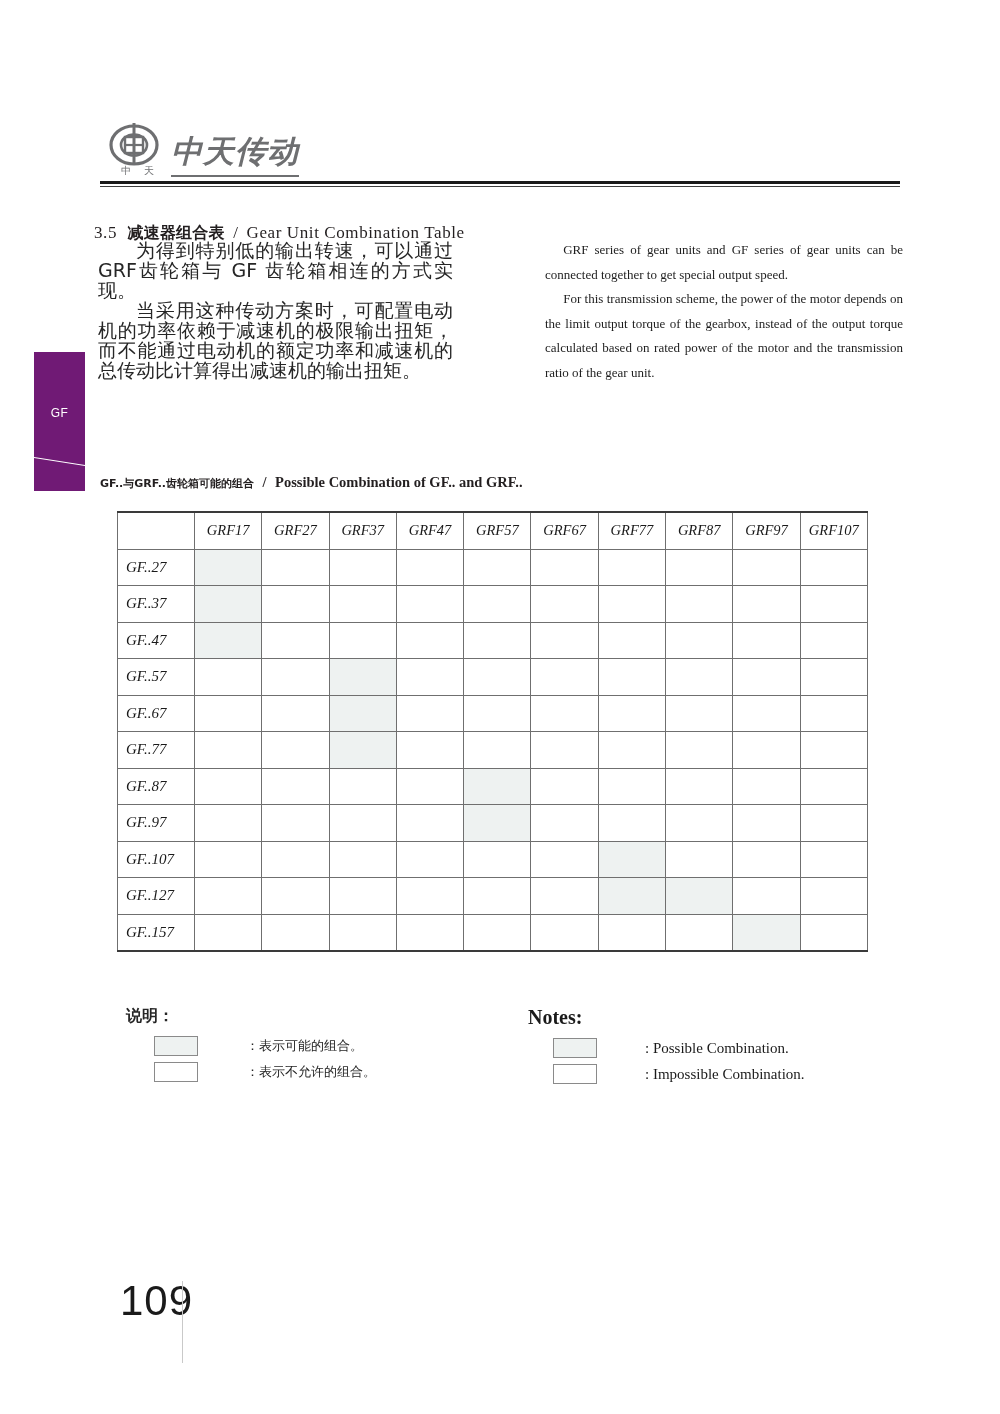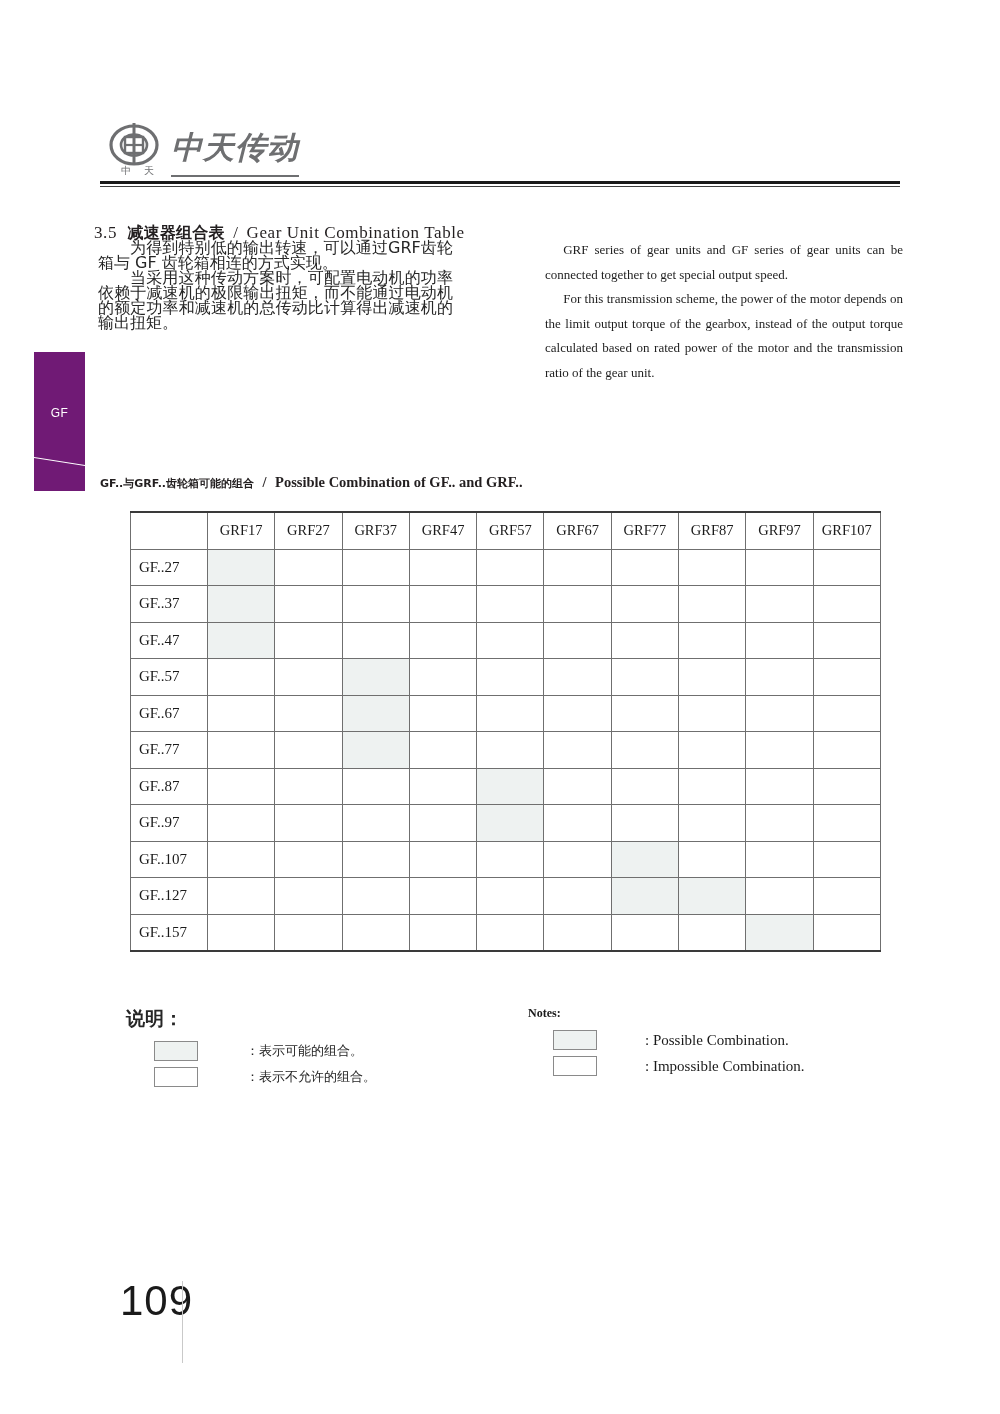--- a/index.html
+++ b/index.html
@@ -63,28 +63,28 @@
     display: flex;
     align-items: flex-end;
     gap: 6px;
   }
   .logo-mark {
     position: relative;
     width: 58px;
     height: 56px;
   }
   .logo-text {
-    font-family: Liberation Serif, serif;
+    font-family: Liberation Mono, monospace;
     font-style: italic;
     font-weight: bold;
     font-size: 31px;
     color: #6e6f71;
     letter-spacing: 1px;
     line-height: 1;
-    padding-bottom: 12px;
+    padding-bottom: 6px;
     border-bottom: 2px solid #6e6f71;
   }
   .rule-thick {
     position: absolute;
     left: 100px;
     top: 181px;
     width: 800px;
     height: 3px;
     background: #1a1a1a;
   }
@@ -122,22 +122,22 @@
     letter-spacing: 0.6px;
   }
 
   
   .col-cn {
     position: absolute;
     left: 98px;
     top: 240px;
     width: 355px;
     font-family: "DejaVu Sans", sans-serif;
-    font-size: 16px;
-    line-height: 15px;
+    font-size: 19px;
+    line-height: 20px;
     color: #262626;
     text-align: justify;
   }
   .col-cn p { margin: 0; text-indent: 2em; }
 
   .col-en {
     position: absolute;
     left: 545px;
     top: 238px;
     width: 358px;
@@ -165,23 +165,24 @@
   }
   .table-title .en {
     font-family: "Liberation Serif", serif;
     font-size: 14.5px;
     font-weight: bold;
   }
 
   
   .combo-table-wrap {
     position: absolute;
-    left: 130px;
+    left: 117px;
     top: 511px;
     width: 750px;
+    font-style: italic;
   }
   table.combo {
     border-collapse: collapse;
     width: 750px;
     table-layout: fixed;
   }
   table.combo td, table.combo th {
     border: 1px solid #6f6f6f;
     height: 35.5px;
     padding: 0;
@@ -218,22 +219,22 @@
     left: 528px;
     top: 1006px;
     font-family: "Liberation Serif", serif;
     font-size: 15px;
     color: #1a1a1a;
   }
   .legend-head {
     font-weight: bold;
     margin-bottom: 9px;
   }
-  .legend-cn .legend-head { font-family: "DejaVu Sans", sans-serif; font-size: 19px; }
-  .legend-en .legend-head { font-family: "Liberation Serif", serif; font-size: 12px; }
+  .legend-cn .legend-head { font-family: "DejaVu Sans", sans-serif; font-size: 16px; }
+  .legend-en .legend-head { font-family: "Liberation Serif", serif; font-size: 20px; }
   .legend-row {
     display: flex;
     align-items: center;
     margin-left: 28px;
     margin-bottom: 6px;
     white-space: nowrap;
   }
   .legend-en .legend-row { margin-left: 25px; }
   .swatch {
     display: inline-block;

